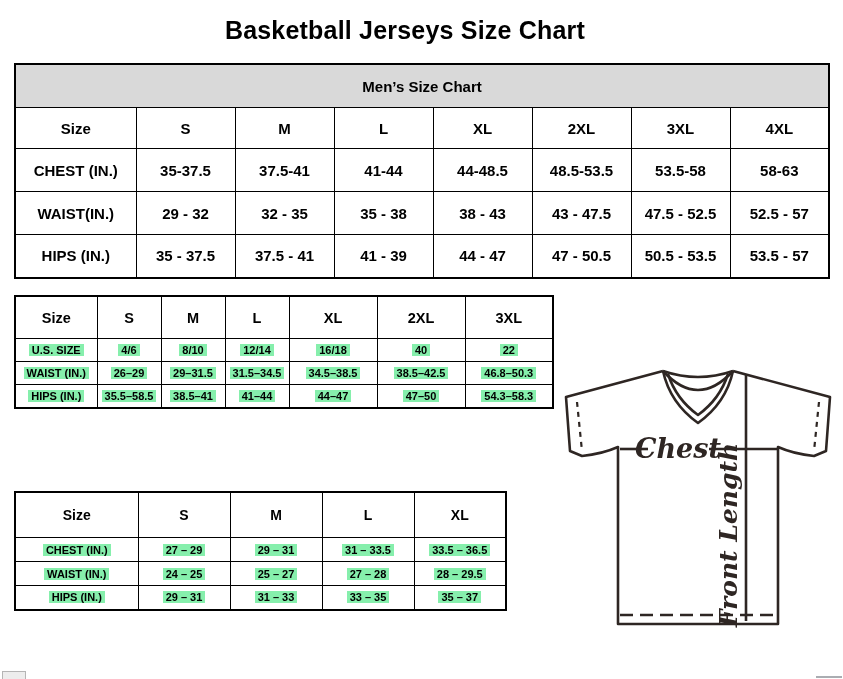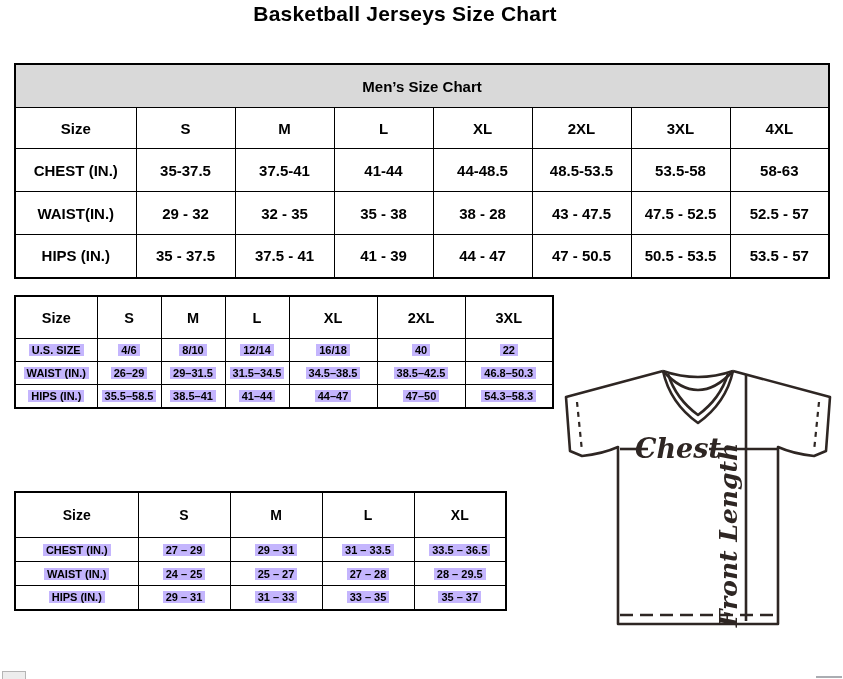--- a/index.html
+++ b/index.html
@@ -2,22 +2,22 @@
 <html><head>
 <meta charset="utf-8">
 <style>
   html,body{margin:0;padding:0;}
   body{
     width:843px;height:679px;position:relative;background:#ffffff;
     font-family:"Liberation Sans","DejaVu Sans",sans-serif;color:#000;
     overflow:hidden;
   }
   .title{
-    position:absolute;top:2px;left:0;width:810px;text-align:center;
-    font-size:21px;font-weight:bold;letter-spacing:0.2px;
+    position:absolute;top:16px;left:0;width:810px;text-align:center;
+    font-size:25px;font-weight:bold;letter-spacing:0.2px;
   }
   table.size-table{
     position:absolute;border-collapse:collapse;table-layout:fixed;
     border:2.5px solid #000;background:#fff;
   }
   .size-table th,.size-table td{
     border:1px solid #000;text-align:center;vertical-align:middle;
     font-weight:bold;padding:0;overflow:hidden;white-space:nowrap;
   }
   .size-table .band{background:#d9d9d9;font-size:15px;border-bottom:1.5px solid #000;margin-left:8px;}
@@ -44,21 +44,21 @@
   
   .youth{left:14px;top:491px;width:492px;}
   .youth .band{height:35px;}
   .youth .cols-row th{height:44px;font-size:14px;}
   .youth tbody tr{height:24px;}
   .youth tbody{font-size:11px;}
   .youth col{width:92px;}
   .youth col:first-child{width:123px;}
 
   
-  .women tbody span,.youth tbody span{background:#c4b5fd;padding:0 3px;}
+  .women tbody span,.youth tbody span{background:#86efac;padding:0 3px;}
   .men tbody span{background:transparent;}
 
   
   svg.jersey{position:absolute;left:556px;top:357px;}
   .jersey .ln{fill:none;stroke:#2e2623;stroke-width:2.6;stroke-linejoin:round;stroke-linecap:butt;}
   .jersey .thin{stroke-width:2.2;}
   .jersey text{
     font-family:"DejaVu Serif","Liberation Serif",serif;
     font-weight:bold;font-style:italic;fill:#2e2623;
   }
@@ -108,21 +108,21 @@
         <td><span>44-48.5</span></td>
         <td><span>48.5-53.5</span></td>
         <td><span>53.5-58</span></td>
         <td><span>58-63</span></td>
       </tr>
       <tr>
         <th><span>WAIST(IN.)</span></th>
         <td><span>29 - 32</span></td>
         <td><span>32 - 35</span></td>
         <td><span>35 - 38</span></td>
-        <td><span>38 - 28</span></td>
+        <td><span>38 - 43</span></td>
         <td><span>43 - 47.5</span></td>
         <td><span>47.5 - 52.5</span></td>
         <td><span>52.5 - 57</span></td>
       </tr>
       <tr>
         <th><span>HIPS (IN.)</span></th>
         <td><span>35 - 37.5</span></td>
         <td><span>37.5 - 41</span></td>
         <td><span>41 - 39</span></td>
         <td><span>44 - 47</span></td>

